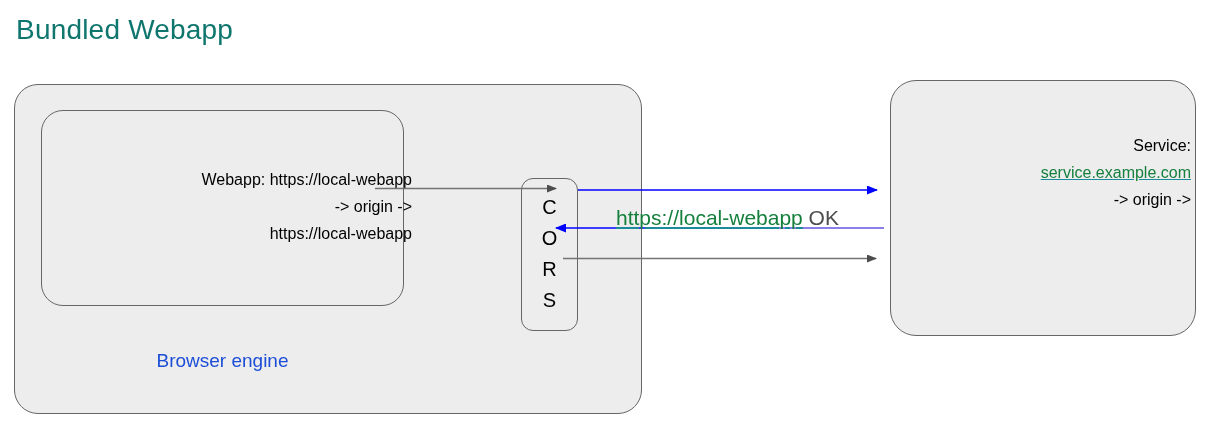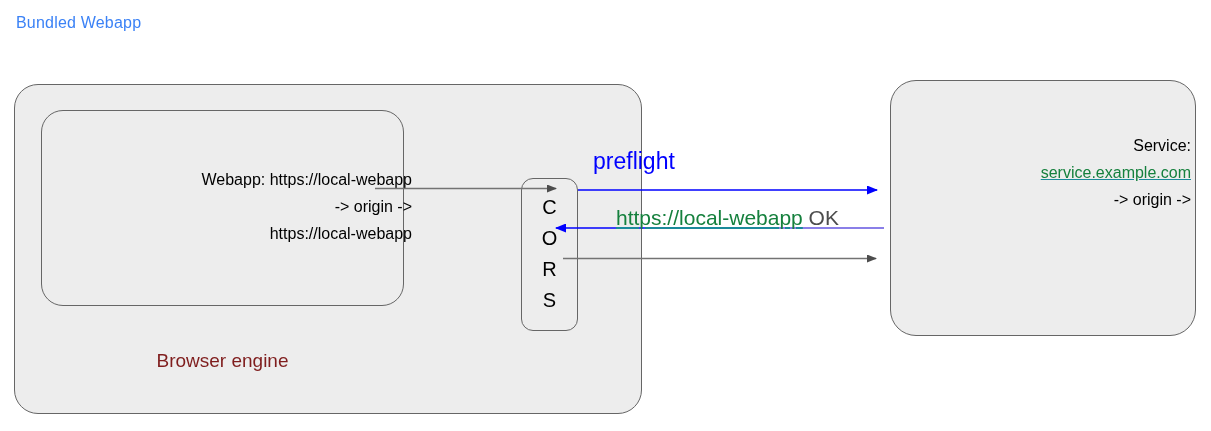--- a/index.html
+++ b/index.html
@@ -14,22 +14,22 @@
     background: #ffffff;
     font-family: "Liberation Sans", sans-serif;
     overflow: hidden;
   }
 
   
   #page-title {
     position: absolute;
     left: 16px;
     top: 14px;
-    font-size: 16px;
-    color: #3b82f6;
+    font-size: 28px;
+    color: #0f766e;
     letter-spacing: 0.2px;
     white-space: nowrap;
   }
 
   
   .box {
     position: absolute;
     background: #ededed;
     border: 1px solid #666666;
     box-sizing: border-box;
@@ -84,21 +84,21 @@
     margin-left: 8px;
   }
 
   #browser-engine-label {
     position: absolute;
     left: 41px;
     top: 350px;
     width: 363px;
     text-align: center;
     font-size: 19px;
-    color: #7f1d1d;
+    color: #1d4ed8;
     white-space: nowrap;
   }
 
   #service-text {
     left: 895px;
     top: 132px;
     width: 296px;
     white-space: normal;
   }
 
@@ -212,19 +212,18 @@
     <g>
       <line x1="884" y1="228" x2="760" y2="228" stroke="#8a7fe8" stroke-width="1.8"></line>
       <line x1="762" y1="228" x2="556" y2="228" stroke="#0000ff" stroke-width="1.6" marker-end="url(#arrowBlueL)"></line>
     </g>
 
     <g>
       <line x1="563" y1="258.5" x2="876" y2="258.5" stroke="#737373" stroke-width="1.6" marker-end="url(#arrowGray)"></line>
     </g>
   </svg>
 
-  <div id="preflight-label">preflight</div>
 
   <div id="response-label">
     <a class="link" href="#">https://local-webapp</a><span class="ok"> OK</span>
   </div>
 
 </div>
 
 </body></html>

